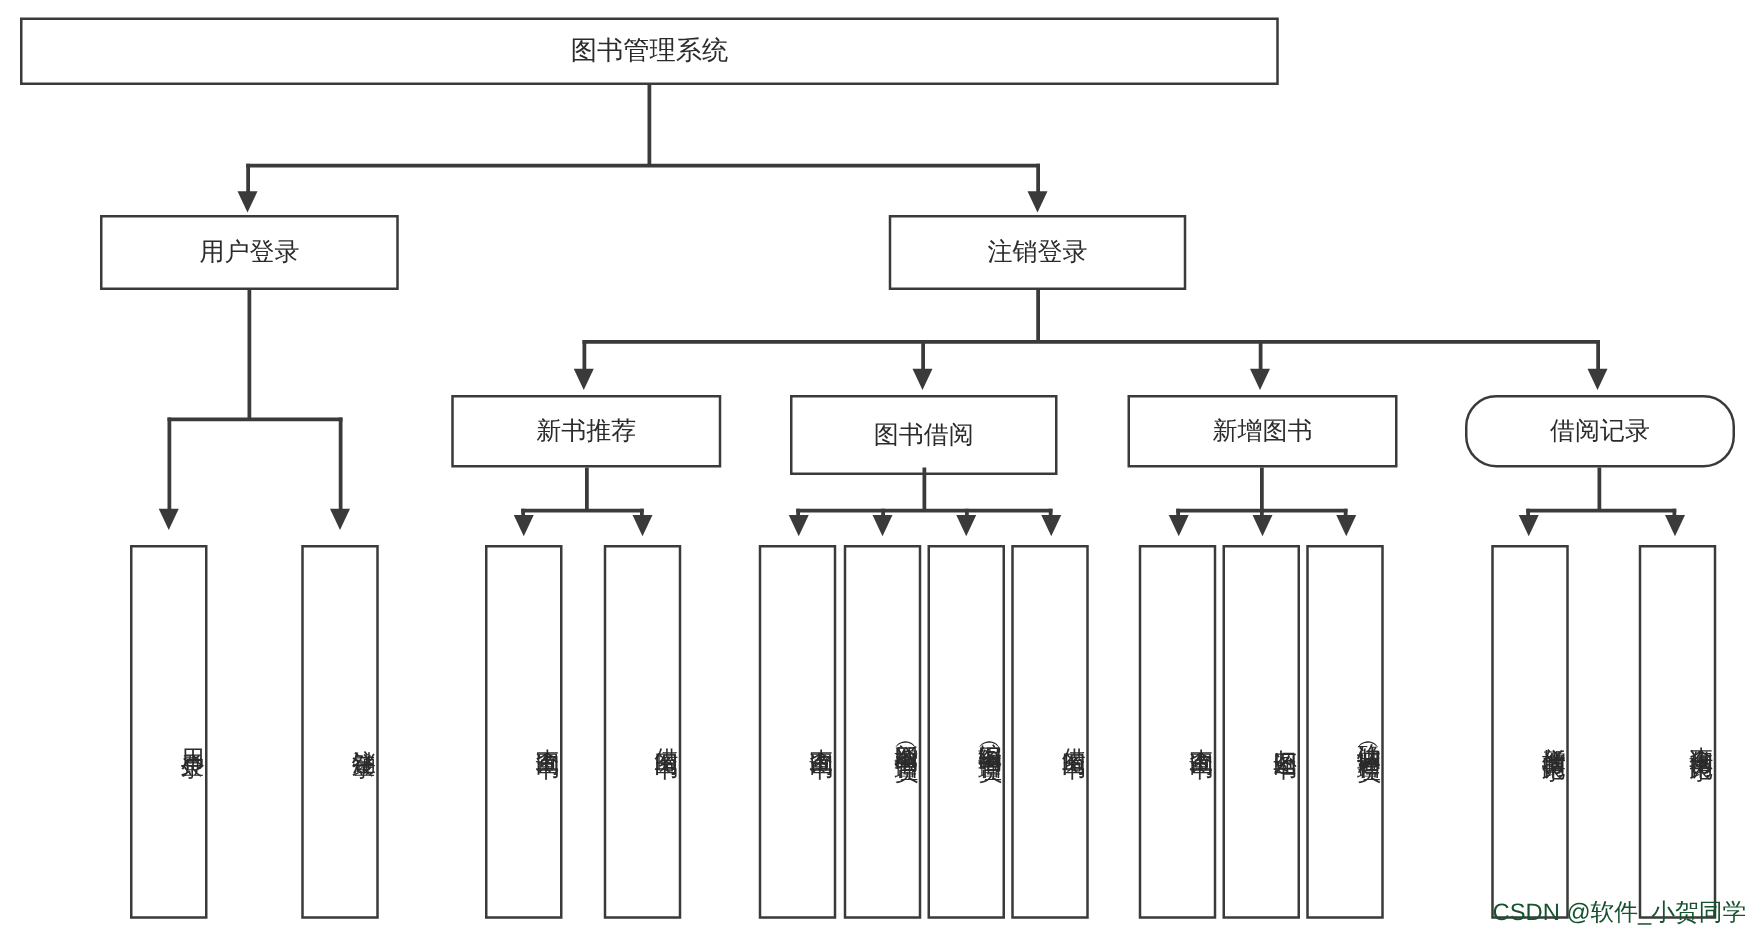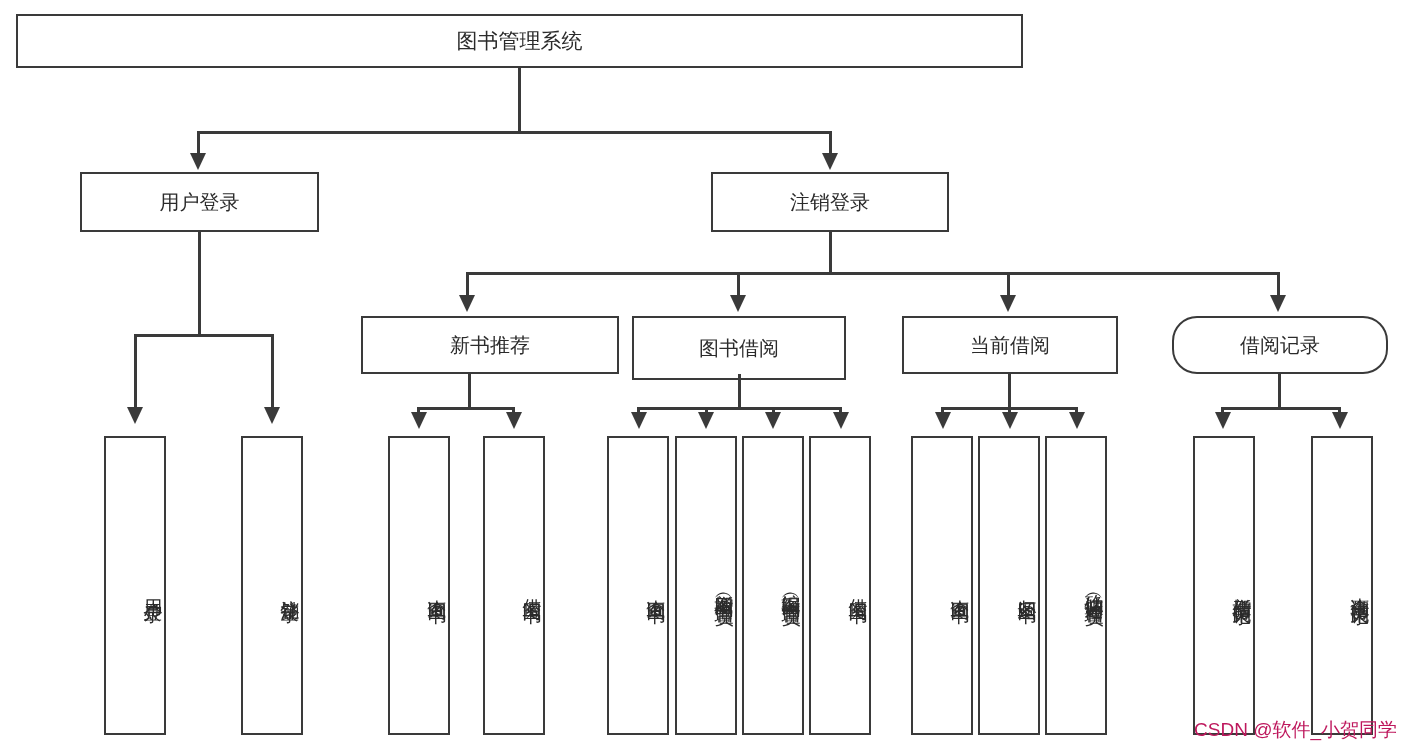--- a/index.html
+++ b/index.html
@@ -69,21 +69,21 @@
     border-left: 8px solid transparent;
     border-right: 8px solid transparent;
     border-top: 17px solid #3a3a3a;
   }
   
   #watermark {
     position: absolute;
     right: 8px;
     bottom: 4px;
     font-size: 19px;
-    color: #be185d;
+    color: #14532d;
     white-space: nowrap;
     pointer-events: none;
   }
 </style>
 </head>
 <body>
 
 <div id="canvas">
 
   <div class="node root" style="left:16px; top:14px; width:1007px; height:54px;">
@@ -116,28 +116,28 @@
   <div class="hline" style="left:466px; top:272px; width:814px;"></div>
   <div class="vline" style="left:466px; top:272px; height:26px;"></div>
   <div class="vline" style="left:737px; top:272px; height:26px;"></div>
   <div class="vline" style="left:1007px; top:272px; height:26px;"></div>
   <div class="vline" style="left:1277px; top:272px; height:26px;"></div>
   <div class="arrow" style="left:459px; top:295px;"></div>
   <div class="arrow" style="left:730px; top:295px;"></div>
   <div class="arrow" style="left:1000px; top:295px;"></div>
   <div class="arrow" style="left:1270px; top:295px;"></div>
 
-  <div class="node lvl3" style="left:361px; top:316px; width:258px; height:58px;">
+  <div class="node lvl3" style="left:361px; top:316px; width:216px; height:58px;">
     <span>新书推荐</span>
   </div>
   <div class="node lvl3" style="left:632px; top:316px; width:214px; height:64px;">
     <span>图书借阅</span>
   </div>
   <div class="node lvl3" style="left:902px; top:316px; width:216px; height:58px;">
-    <span>当前借阅</span>
+    <span>新增图书</span>
   </div>
   <div class="node lvl3" style="left:1172px; top:316px; width:216px; height:58px;border-radius:25px;">
     <span>借阅记录</span>
   </div>
 
   <div class="vline" style="left:468px; top:374px; height:35px;"></div>
   <div class="hline" style="left:417px; top:407px; width:98px;"></div>
   <div class="vline" style="left:417px; top:407px; height:10px;"></div>
   <div class="vline" style="left:512px; top:407px; height:10px;"></div>
   <div class="arrow" style="left:411px; top:412px;"></div>

